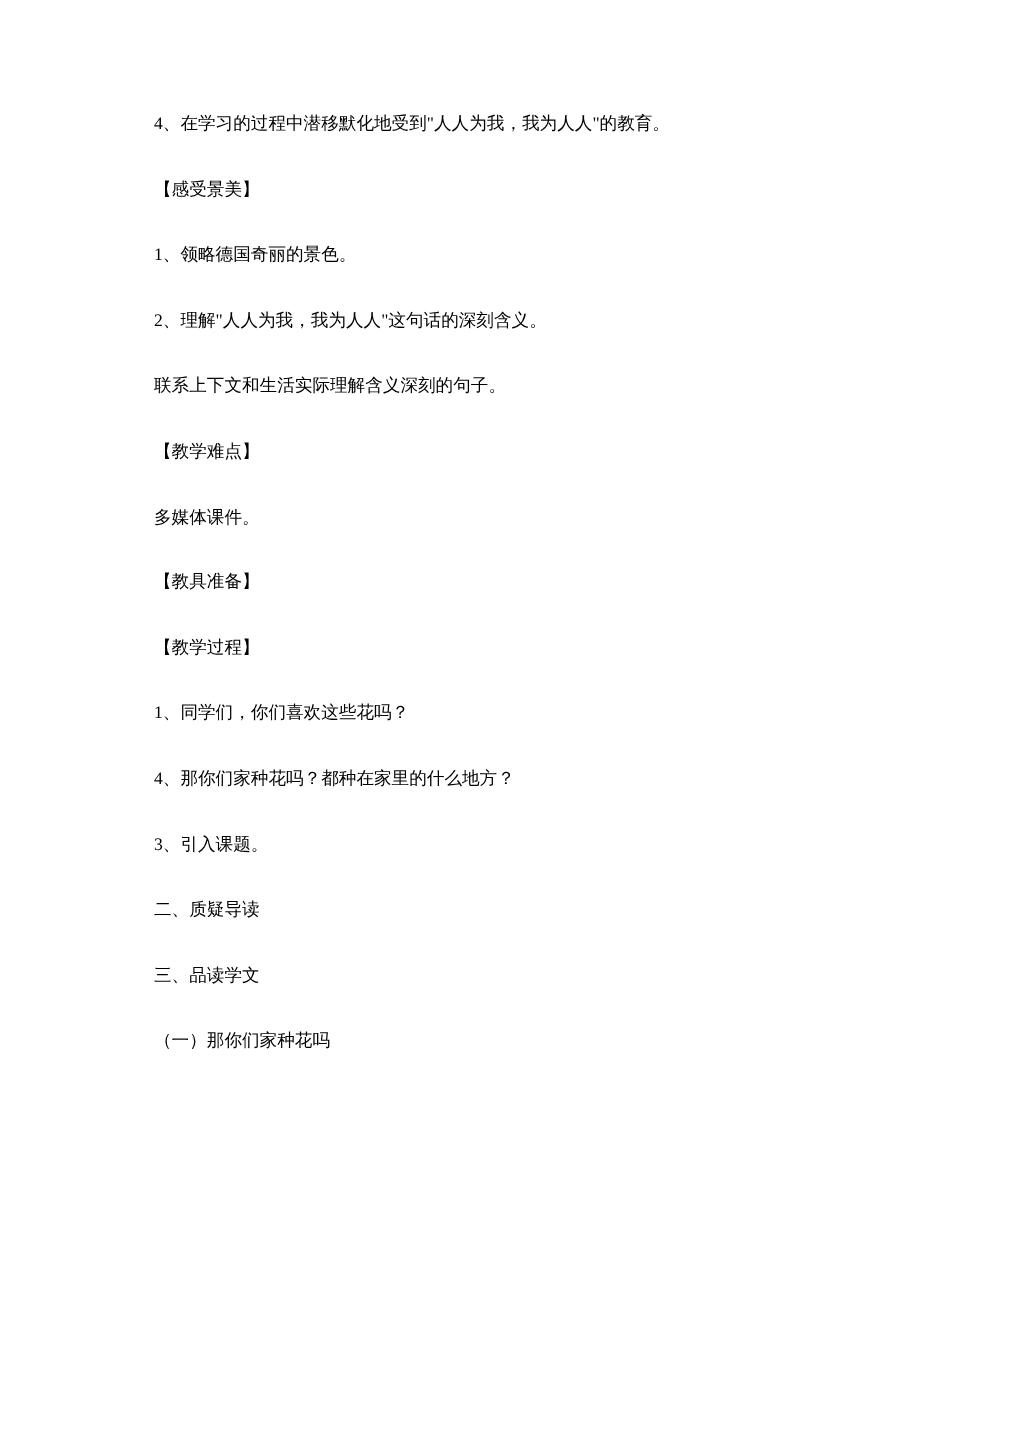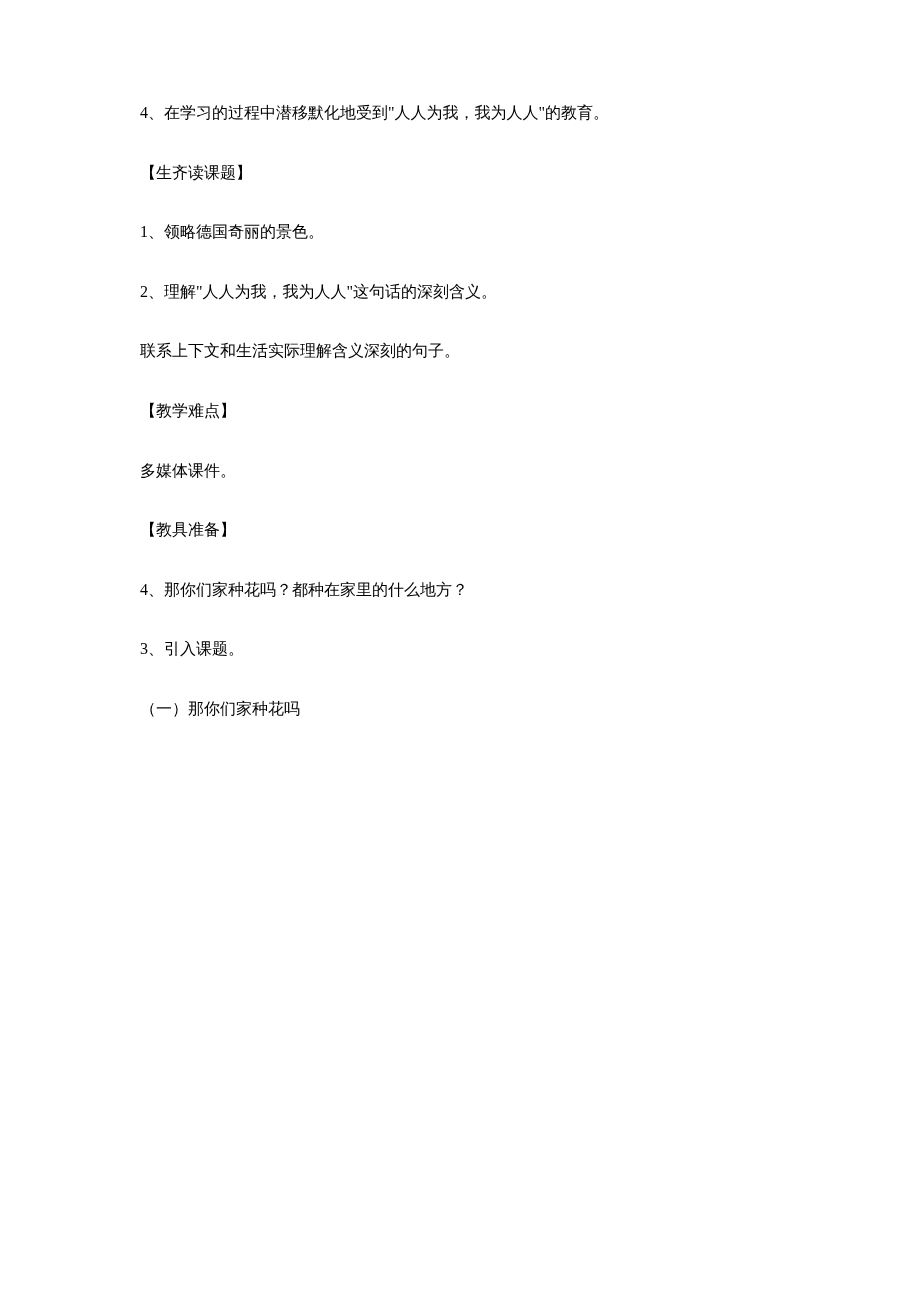--- a/index.html
+++ b/index.html
@@ -21,23 +21,27 @@
   .para {
     margin: 0 0 34px 0;
     white-space: pre;
   }
 </style>
 </head>
 <body>
 
 <div class="page">
   <p class="para">4、在学习的过程中潜移默化地受到"人人为我，我为人人"的教育。</p>
-  <p class="para">【生齐读课题】</p>
+  <p class="para">【感受景美】</p>
   <p class="para">1、领略德国奇丽的景色。</p>
   <p class="para">2、理解"人人为我，我为人人"这句话的深刻含义。</p>
   <p class="para">联系上下文和生活实际理解含义深刻的句子。</p>
   <p class="para">【教学难点】</p>
   <p class="para">多媒体课件。</p>
   <p class="para">【教具准备】</p>
+  <p class="para">【教学过程】</p>
+  <p class="para">1、同学们，你们喜欢这些花吗？</p>
   <p class="para">4、那你们家种花吗？都种在家里的什么地方？</p>
   <p class="para">3、引入课题。</p>
+  <p class="para">二、质疑导读</p>
+  <p class="para">三、品读学文</p>
   <p class="para">（一）那你们家种花吗</p>
 </div>
 
 </body></html>

